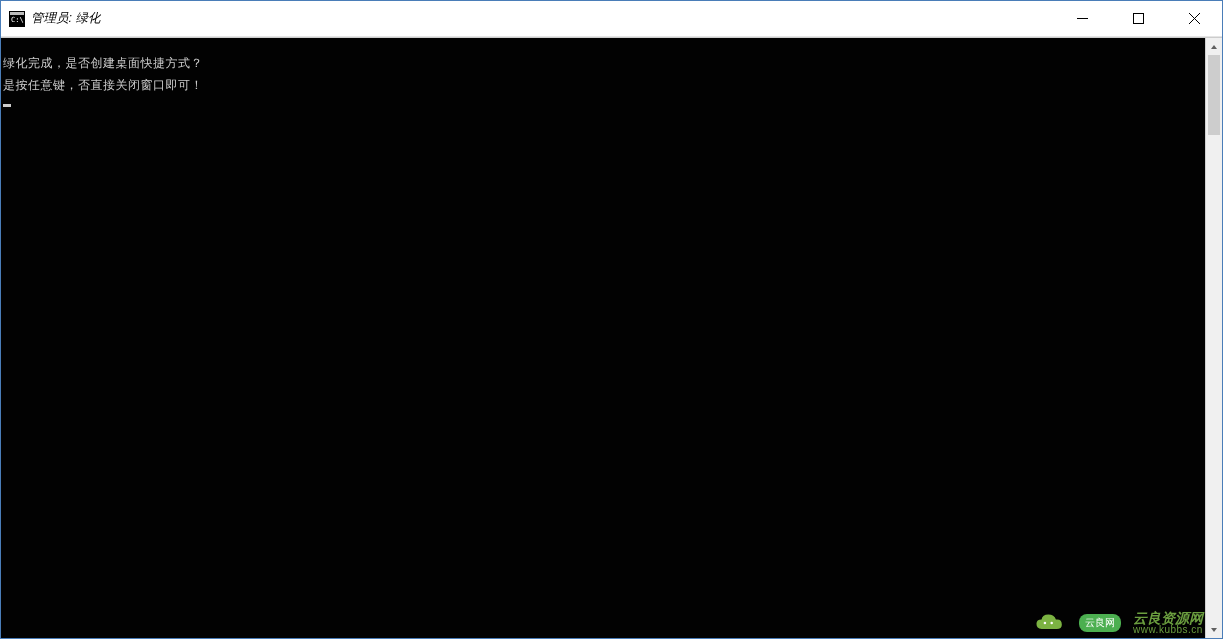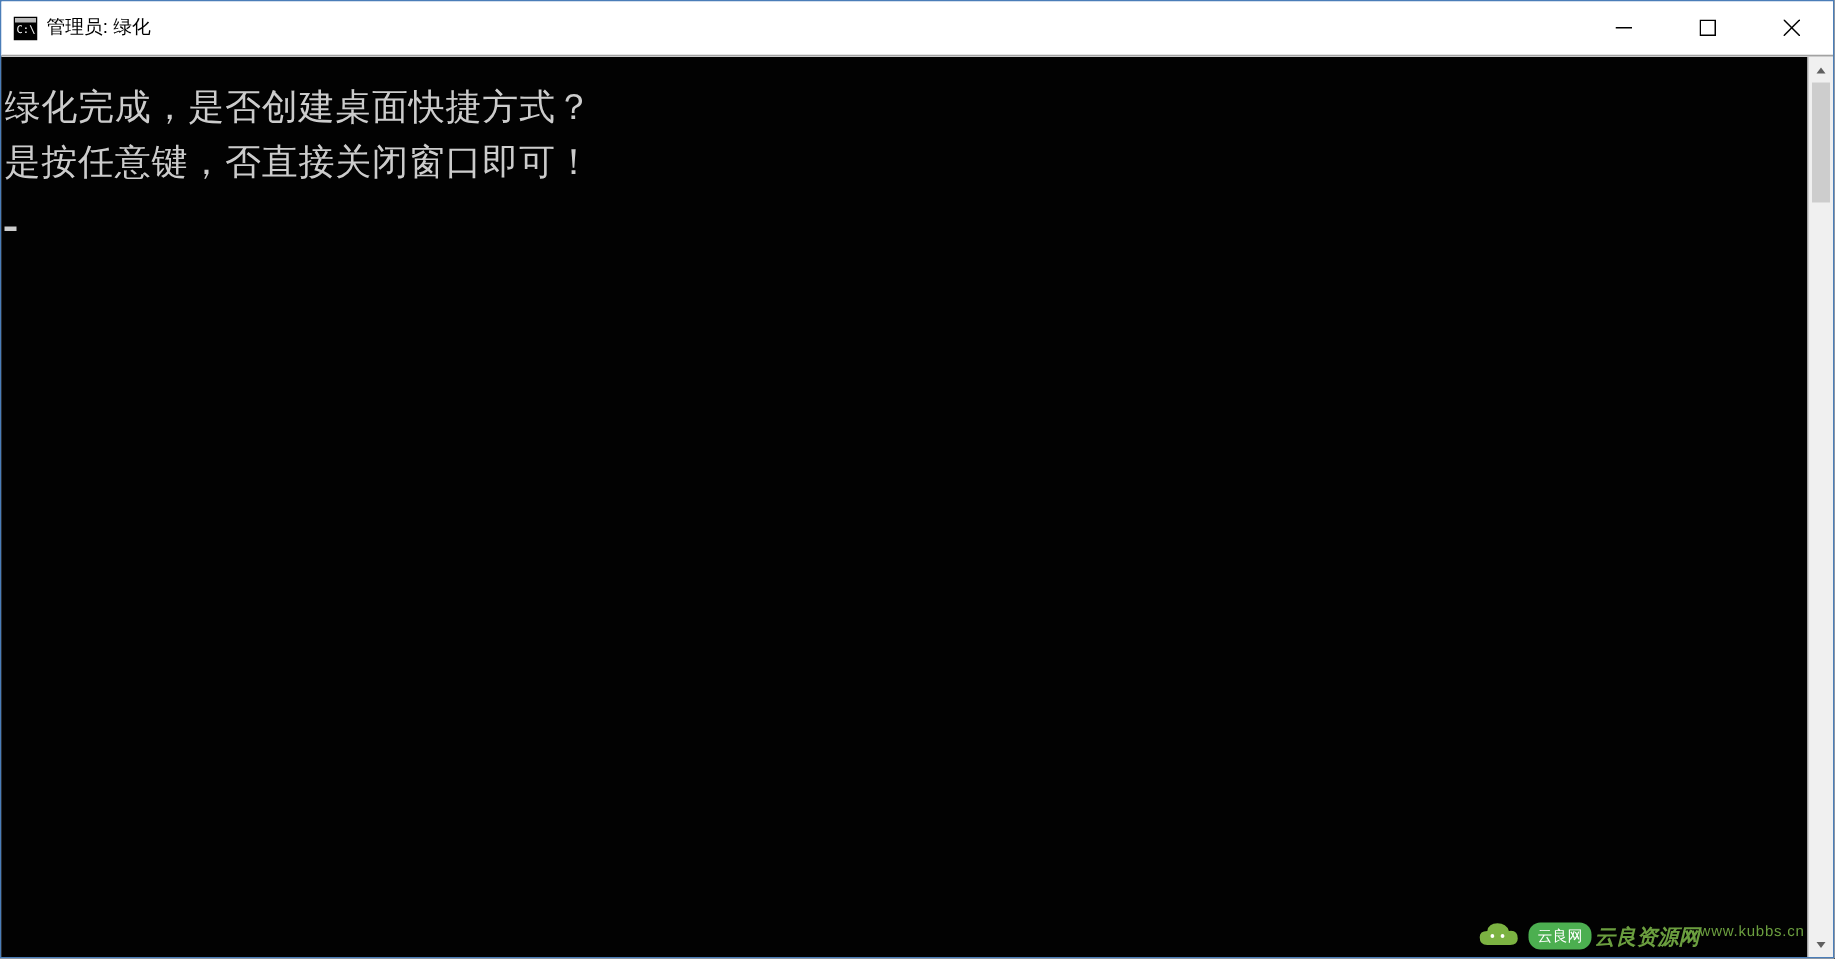--- a/index.html
+++ b/index.html
@@ -40,20 +40,21 @@
       justify-content: center;
     }
     .titlebar-icon svg {
       width: 16px;
       height: 16px;
     }
     .titlebar-title {
       font-size: 12.5px;
       color: #000;
       flex: 0 0 auto;
+      font-style: italic;
     }
     .titlebar-spacer {
       flex: 1;
     }
     .titlebar-buttons {
       display: flex;
       height: 100%;
     }
     .titlebar-btn {
       width: 56px;
@@ -74,22 +75,22 @@
       display: flex;
       background: #000;
       border-top: 1px solid #ccc;
       position: relative;
     }
     .console {
       flex: 1;
       background: #020202;
       padding: 0;
       color: #cccccc;
-      font-family: Liberation Sans, sans-serif;
-      font-size: 24px;
+      font-family: Liberation Serif, serif;
+      font-size: 12px;
       line-height: 1.3;
       overflow: hidden;
     }
     .console-line {
       padding: 0 2px;
       margin-top: 6px;
       white-space: pre;
       letter-spacing: 0.5px;
     }
     .console-line:first-child {
@@ -136,33 +137,34 @@
       right: 2px;
       height: 80px;
       background: #cdcdcd;
     }
     .watermark {
       position: absolute;
       bottom: 4px;
       right: 20px;
       display: flex;
       align-items: center;
-      gap: 2px;
+      gap: 12px;
       z-index: 10;
       margin-top: 29px;
     }
     .watermark-badge {
       padding: 2px 6px;
       background: #4caf50;
       color: #fff;
       font-size: 10px;
       border-radius: 8px;
     }
     .watermark-text {
       display: flex;
+      flex-direction: column;
       line-height: 1;
       text-decoration: underline;
     }
     .watermark-name {
       font-size: 14px;
       font-weight: bold;
       font-style: italic;
       color: #6b9e3f;
     }
     .watermark-url {

